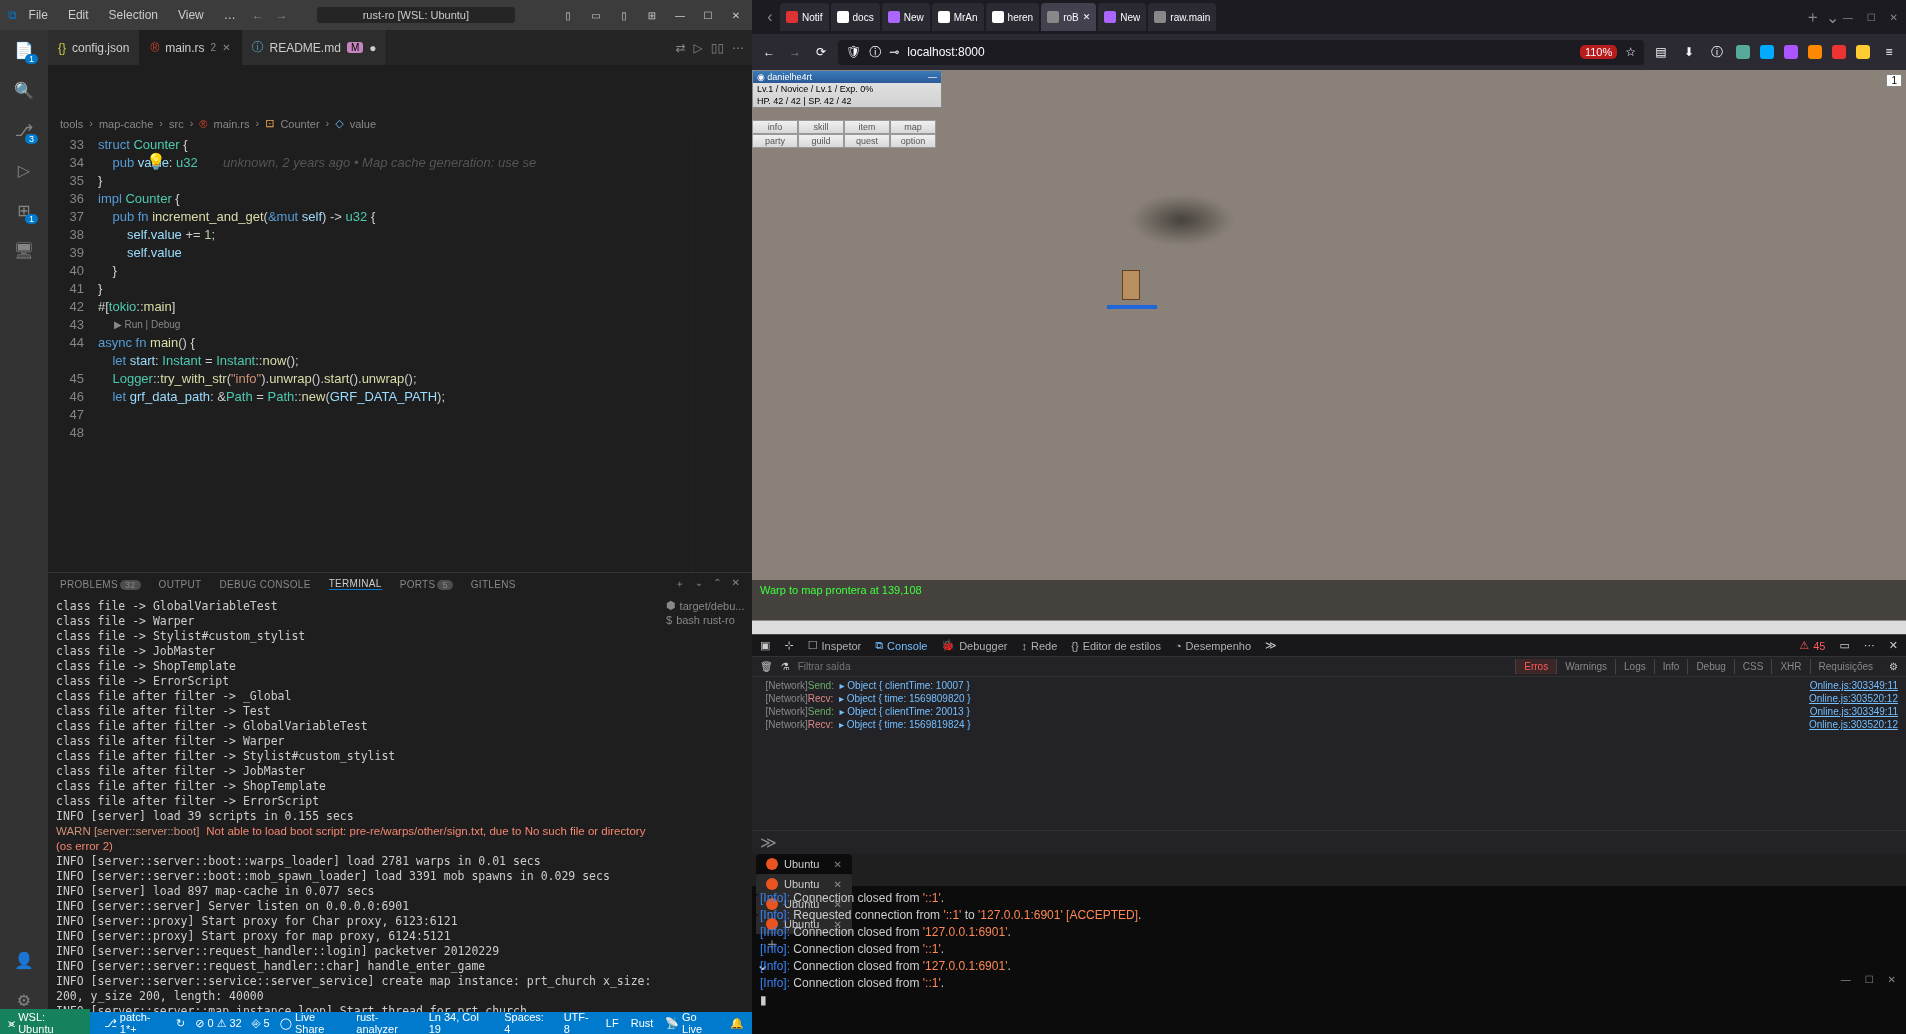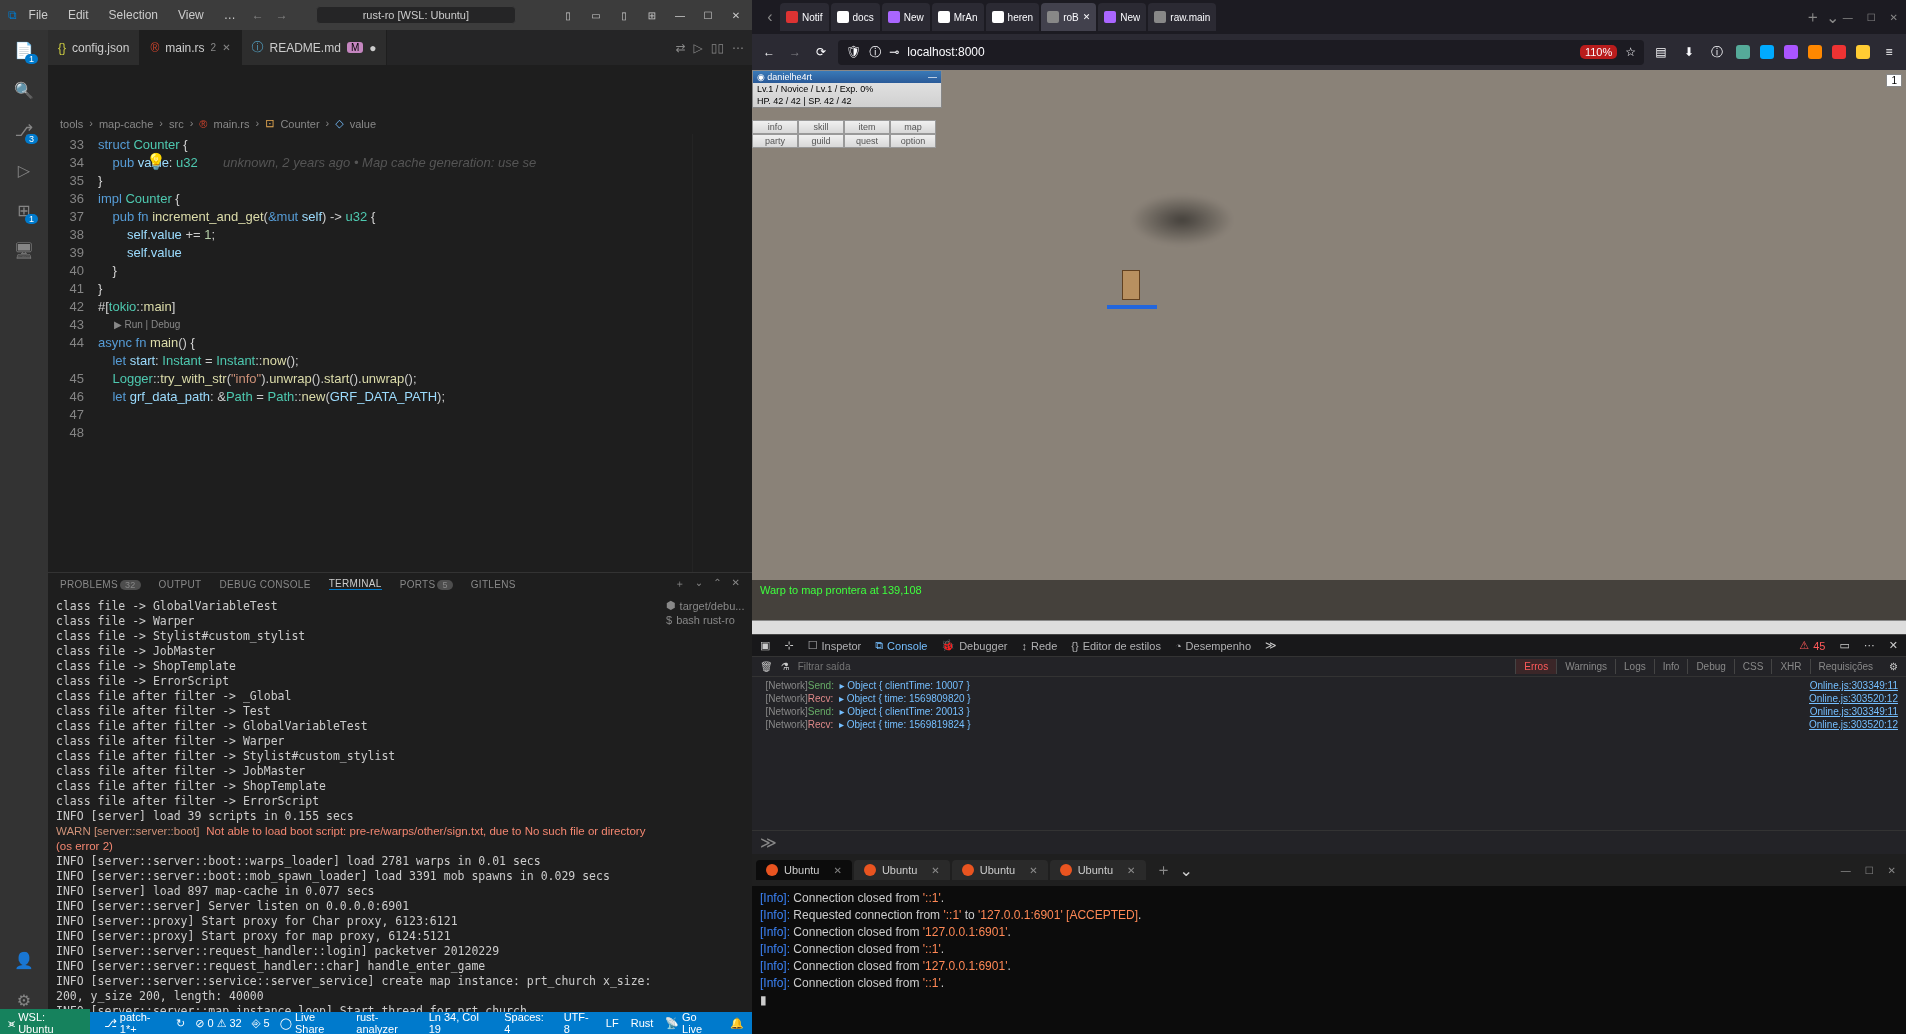--- a/index.html
+++ b/index.html
@@ -121,21 +121,21 @@
 .dt-log { flex: 1; font-family: Consolas, monospace; font-size: 10px; padding: 2px 8px; overflow: hidden; }
 .dt-line { display: flex; padding: 1px 0; text-align: right; }
 .dt-net { color: #888; }
 .dt-send { color: #6a6; }
 .dt-recv { color: #d88; }
 .dt-obj { color: #75bfff; }
 .dt-src { margin-left: auto; color: #75bfff; text-decoration: underline; }
 .dt-chev { padding: 2px 8px; color: #888; border-top: 1px solid #333; }
 
 .wt-area { height: 180px; background: #0c0c0c; display: flex; flex-direction: column; }
-.wt-tabs { background: #1f1f1f; display: flex; align-items: center; height: 32px; padding: 0 4px; }
+.wt-tabs { background: #1f1f1f; display: flex; align-items: flex-start; height: 32px; padding: 0 4px; flex-direction: column; }
 .wt-tab { display: flex; align-items: center; gap: 6px; padding: 4px 10px; font-size: 11px; background: #0c0c0c; border-radius: 4px 4px 0 0; margin-right: 2px; }
 .wt-tab .tux { width: 12px; height: 12px; border-radius: 50%; background: #e95420; }
 .wt-tab .x { font-size: 10px; opacity: .6; margin-left: 8px; }
 .wt-tab.inactive { background: #2a2a2a; }
 .wt-plus { padding: 0 8px; color: #888; }
 .wt-win { margin-left: auto; display: flex; gap: 14px; color: #888; font-size: 10px; padding-right: 6px; }
 .wt-output { flex: 1; font-family: Consolas, monospace; font-size: 12px; line-height: 17px; padding: 4px 8px; }
 .wt-info { color: #3b82f6; }
 .wt-status { color: #ffff55; }
 .wt-str { color: #ff8855; }

